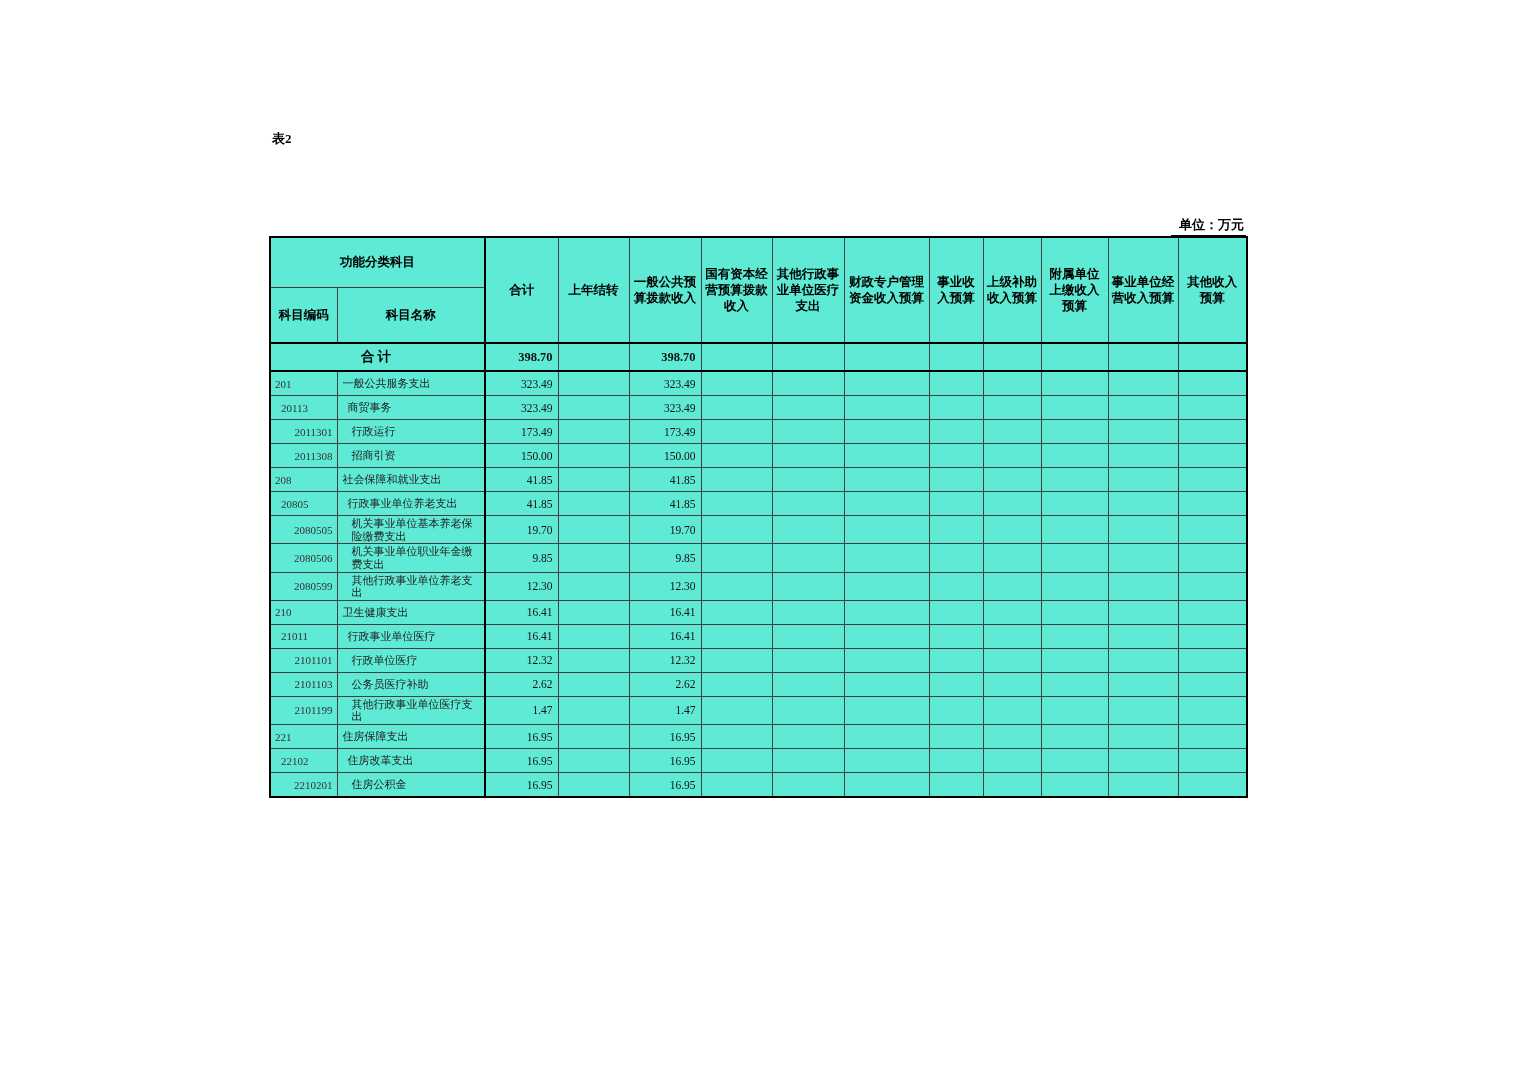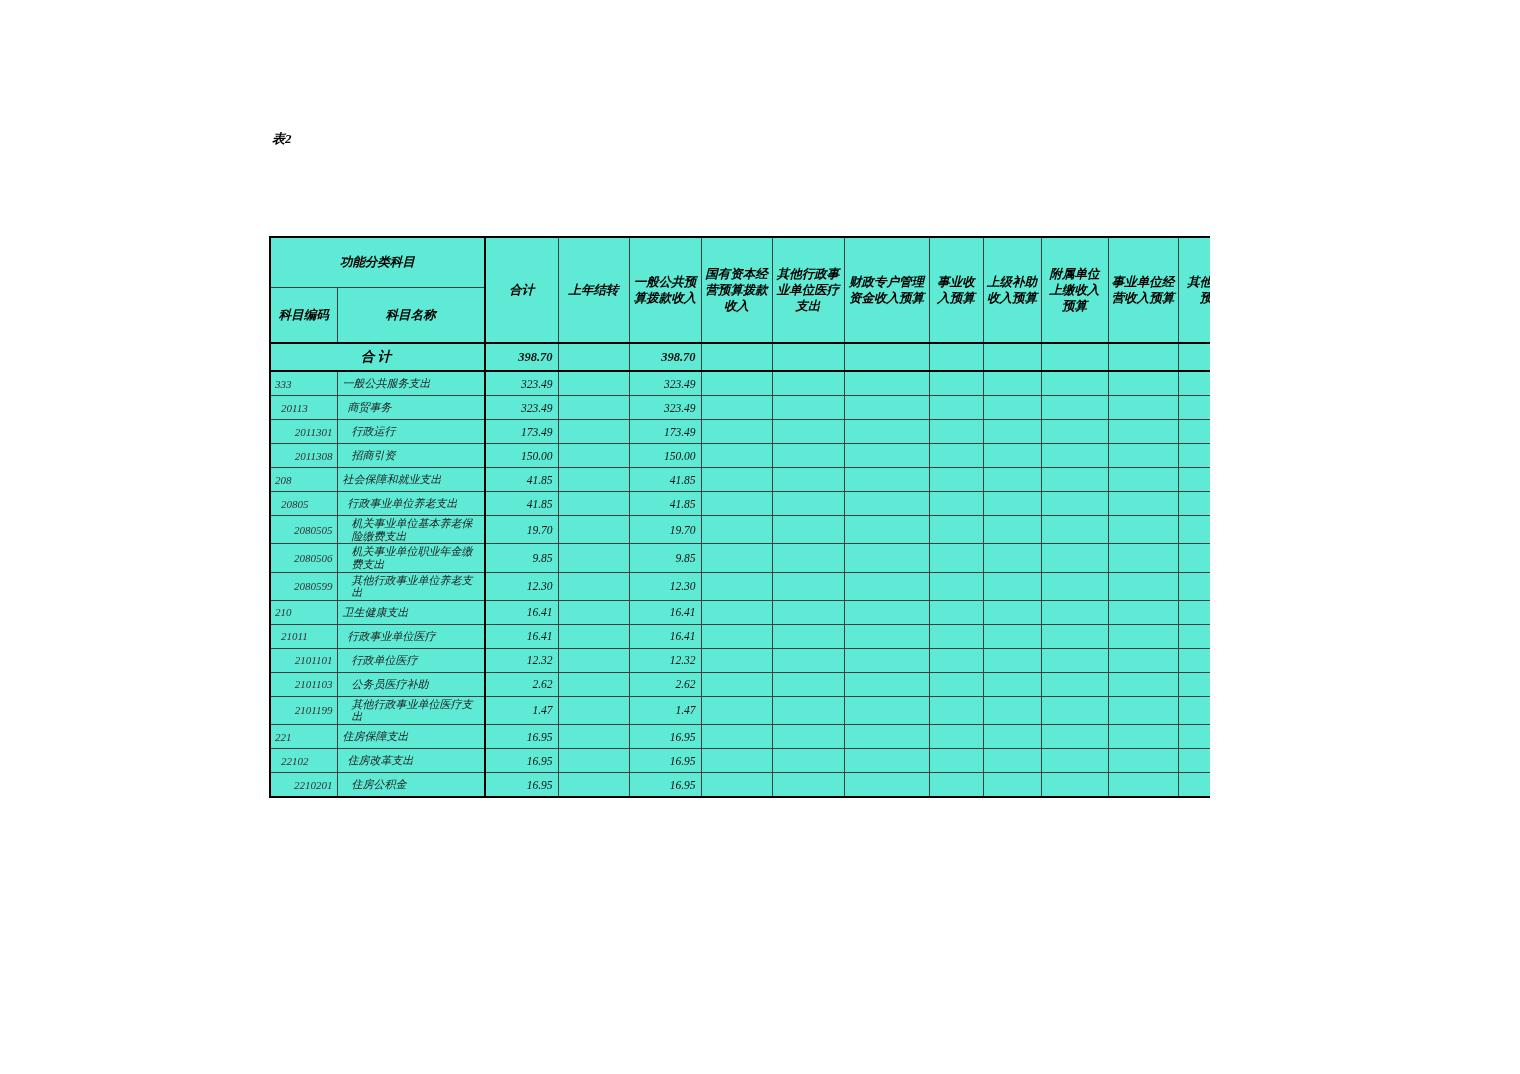--- a/index.html
+++ b/index.html
@@ -2,27 +2,26 @@
 <html><head>
 <meta charset="utf-8">
 <style>
   html, body {
     margin: 0;
     padding: 0;
     background: #ffffff;
   }
   .page {
     position: relative;
-    width: 1210px;
+    width: 1520px;
     height: 1074px;
     background: #ffffff;
     font-family: "Liberation Serif", "DejaVu Serif", serif;
     color: #000;
     overflow: hidden;
-    font-style: italic;
   }
   .table-label {
     position: absolute;
     left: 272px;
     top: 130px;
     font-size: 13px;
     font-weight: bold;
   }
   .doc-title {
     position: absolute;
@@ -116,20 +115,23 @@
   .n3 { padding-left: 14px !important; }
 </style>
 </head>
 <body>
 
 <div class="page">
 
   <div class="table-label">表2</div>
 
 
+  <div class="unit-wrap">
+    <span class="unit-label">单位：万元</span>
+  </div>
 
   <table class="income-table">
     <colgroup>
       <col style="width:67px">
         <col style="width:148px">
         <col style="width:73px">
       <col style="width:71px">
         <col style="width:72px">
         <col style="width:71px">
       <col style="width:72px">
@@ -169,21 +171,21 @@
           <td class="cell-value"></td>
           <td class="cell-value"></td>
           <td class="cell-value"></td>
           <td class="cell-value"></td>
           <td class="cell-value"></td>
           <td class="cell-value"></td>
           <td class="cell-value"></td>
           <td class="cell-value"></td>
         </tr>
         <tr>
-          <td class="cell-code lvl1">333</td>
+          <td class="cell-code lvl1">201</td>
           <td class="cell-name n1">一般公共服务支出</td>
           <td class="cell-value bL2">323.49</td>
           <td class="cell-value"></td>
           <td class="cell-value">323.49</td>
           <td class="cell-value"></td>
           <td class="cell-value"></td>
           <td class="cell-value"></td>
           <td class="cell-value"></td>
           <td class="cell-value"></td>
           <td class="cell-value"></td>

